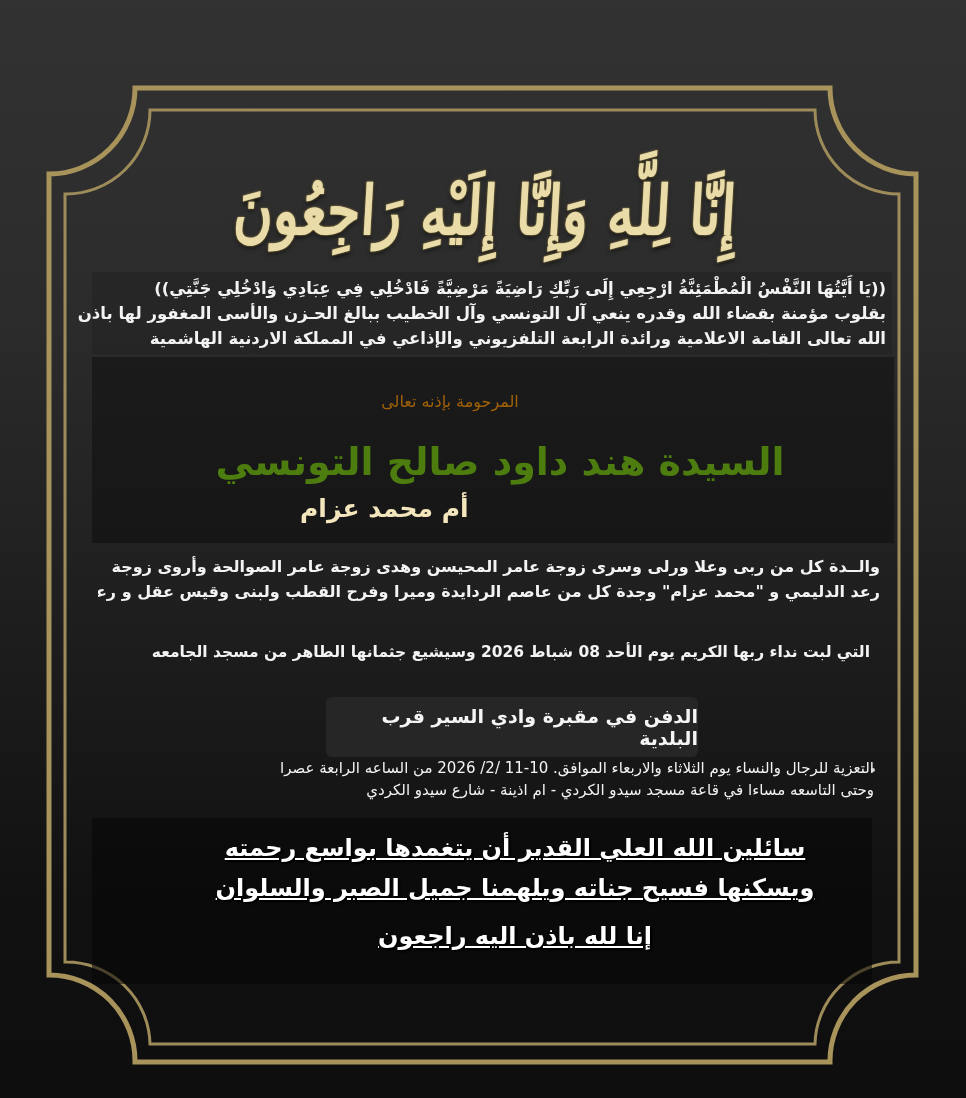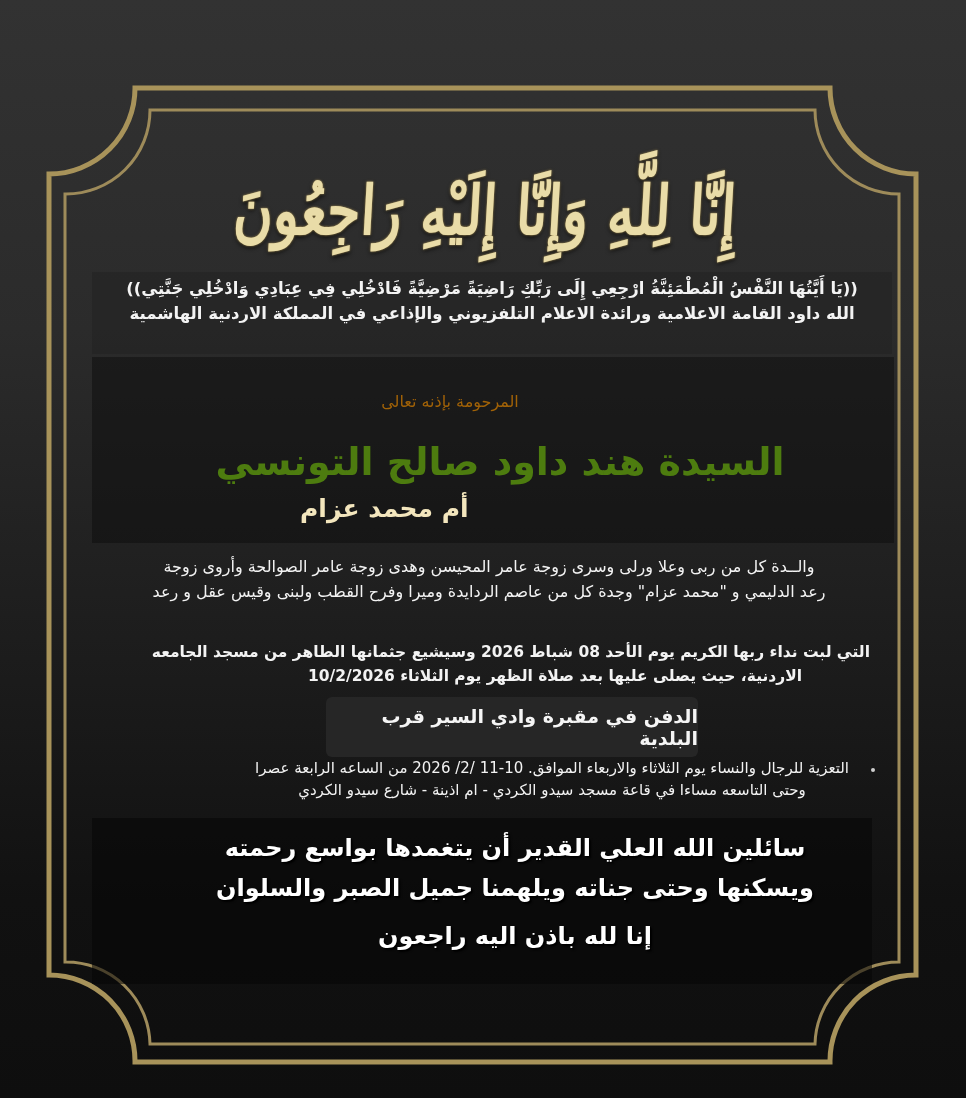--- a/index.html
+++ b/index.html
@@ -56,21 +56,21 @@
       font-size: 54px;
       font-weight: bold;
       letter-spacing: 1px;
       color: #e9dca8;
       text-shadow: 0 0 2px #b59c5a, 0 2px 4px rgba(0,0,0,0.7);
       transform: scaleY(1.25) skewX(-4deg);
       white-space: nowrap;
     }
     .text-block {
       position: absolute;
-      text-align: center;
+      text-align: right;
       font-family: "DejaVu Sans", sans-serif;
       color: #f3f3f3;
     }
     .verse-block {
       left: 98px; top: 276px; width: 788px;
       font-size: 16.5px;
       line-height: 25px;
       font-weight: bold;
       letter-spacing: -0.2px;
     }
@@ -96,21 +96,21 @@
       left: 300px; top: 494px; width: 400px;
       text-align: left;
       font-size: 25px;
       font-weight: bold;
       color: #f3e6bd;
     }
     .family-block {
       left: 98px; top: 554px; width: 782px;
       font-size: 16px;
       line-height: 25px;
-      font-weight: normal;
+      font-weight: bold;
       letter-spacing: -0.3px;
     }
     .family-line { display: block; white-space: nowrap; overflow: hidden; }
     .death-block {
       left: 240px; top: 640px; width: 630px;
       font-size: 15.5px;
       line-height: 24px;
       font-weight: bold;
       letter-spacing: -0.3px;
       text-align: center;
@@ -146,65 +146,65 @@
     }
     .prayer-block {
       position: absolute;
       left: 120px; top: 828px; width: 790px;
       text-align: center;
       font-size: 24px;
       font-weight: bold;
       color: #ffffff;
       text-shadow: 1px 1px 0 #000, 2px 2px 2px #000;
     }
-    .prayer-line { display: block; white-space: nowrap; line-height: 40px; }
+    .prayer-line { display: block; white-space: nowrap; line-height: 40px; text-decoration: underline; }
     .prayer-line.last { margin-top: 8px; }
   </style>
 </head>
 <body>
 
 <svg class="frame-svg" viewBox="0 0 966 1098" xmlns="http://www.w3.org/2000/svg">
 
   <path d="M 135 88 L 830 88 A 86 86 0 0 0 916 174 L 916 975 A 86 86 0 0 0 830 1062 L 135 1062 A 86 86 0 0 0 49 975 L 49 174 A 86 86 0 0 0 135 88 Z" fill="none" stroke="#a8935a" stroke-width="5"></path>
 
   <path d="M 150 110 L 815 110 A 84 84 0 0 0 899 194 L 899 962 A 84 84 0 0 0 815 1044 L 150 1044 A 84 84 0 0 0 65 962 L 65 194 A 84 84 0 0 0 150 110 Z" fill="none" stroke="#9e8b5a" stroke-width="3"></path>
 </svg>
 
 <div class="panel panel-verse"></div>
 <div class="panel panel-name"></div>
 <div class="panel panel-prayer"></div>
 
 <div class="calligraphy rtl">إِنَّا لِلَّهِ وَإِنَّا إِلَيْهِ رَاجِعُونَ</div>
 
 <div class="text-block verse-block rtl">
   <span class="verse-line">((يَا أَيَّتُهَا النَّفْسُ الْمُطْمَئِنَّةُ ارْجِعِي إِلَى رَبِّكِ رَاضِيَةً مَرْضِيَّةً فَادْخُلِي فِي عِبَادِي وَادْخُلِي جَنَّتِي))</span>
-  <span class="verse-line">الله داود القامة الاعلامية ورائدة الاعلام التلفزيوني والإذاعي في المملكة الاردنية الهاشمية</span>
+  <span class="verse-line">بقلوب مؤمنة بقضاء الله وقدره ينعي آل التونسي وآل الخطيب ببالغ الحـزن والأسى المغفور لها باذن</span>
+  <span class="verse-line">الله تعالى القامة الاعلامية ورائدة الرابعة التلفزيوني والإذاعي في المملكة الاردنية الهاشمية</span>
 </div>
 
 <div class="title-small rtl">المرحومة بإذنه تعالى</div>
 <div class="deceased-name rtl">السيدة هند داود صالح التونسي</div>
 <div class="deceased-kunya rtl">أم محمد عزام</div>
 
 <div class="text-block family-block rtl">
   <span class="family-line">والــدة كل من ربى وعلا ورلى وسرى زوجة عامر المحيسن وهدى زوجة عامر الصوالحة وأروى زوجة</span>
   <span class="family-line">رعد الدليمي و "محمد عزام" وجدة كل من عاصم الردايدة وميرا وفرح القطب ولبنى وقيس عقل و رعد</span>
 </div>
 
 <div class="text-block death-block rtl">
   <span class="death-line">التي لبت نداء ربها الكريم يوم الأحد 08 شباط 2026  وسيشيع جثمانها الطاهر من مسجد الجامعه</span>
-  <span class="death-line">الاردنية، حيث يصلى عليها بعد صلاة الظهر يوم الثلاثاء 10/2/2026</span>
 </div>
 
 <div class="burial-box rtl">
   <span>الدفن في مقبرة وادي السير قرب البلدية</span>
 </div>
 
 <div class="bullet-dot"></div>
 <div class="text-block condolence-block rtl">
   <span class="condolence-line">التعزية للرجال والنساء يوم الثلاثاء والاربعاء الموافق. 10-11 /2/ 2026 من الساعه الرابعة عصرا</span>
   <span class="condolence-line">وحتى التاسعه مساءا في قاعة مسجد سيدو الكردي - ام اذينة - شارع سيدو الكردي</span>
 </div>
 
 <div class="prayer-block rtl">
   <span class="prayer-line">سائلين الله العلي القدير أن يتغمدها بواسع رحمته</span>
-  <span class="prayer-line">ويسكنها وحتى جناته ويلهمنا جميل الصبر والسلوان</span>
+  <span class="prayer-line">ويسكنها فسيح جناته ويلهمنا جميل الصبر والسلوان</span>
   <span class="prayer-line last">إنا لله باذن اليه راجعون</span>
 </div>
 
 </body></html>

